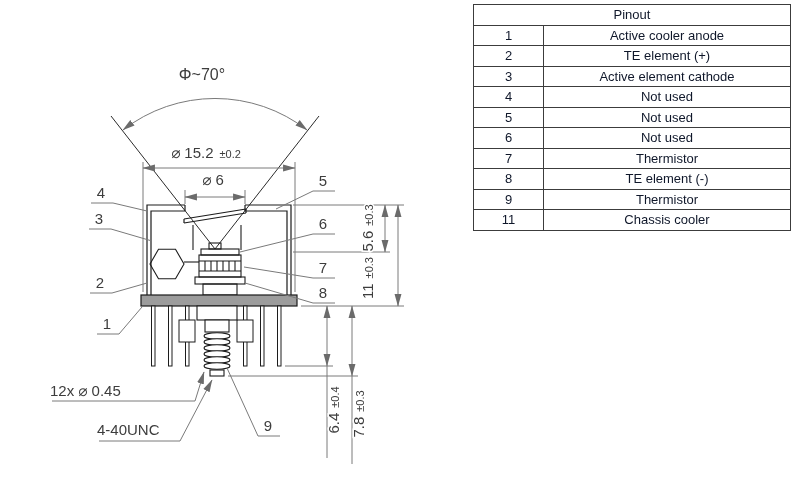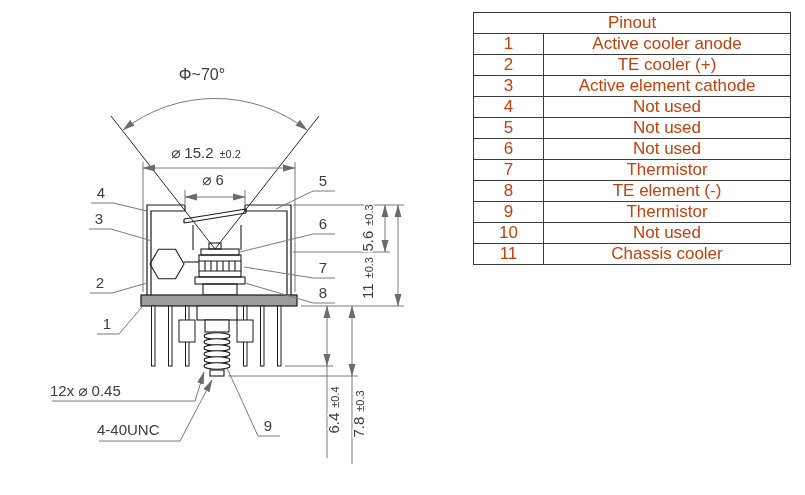--- a/index.html
+++ b/index.html
@@ -3,22 +3,22 @@
 <meta charset="utf-8">
 <style>
   html,body{margin:0;padding:0;background:#fff;}
   body{width:805px;height:495px;position:relative;font-family:"Liberation Sans","DejaVu Sans",sans-serif;}
   .canvas{position:absolute;inset:0;background:#fff;}
   svg text{fill:#3d3d3d;font-family:"Liberation Sans","DejaVu Sans",sans-serif;}
   .dim-text{font-size:15px;paint-order:stroke;stroke:#fff;stroke-width:3px;}
   .dim-tol{font-size:11px;}
   .callout-num{font-size:15px;}
   .angle-text{font-size:16px;}
-  .pinout{position:absolute;left:473px;top:12px;width:317px;border-collapse:collapse;table-layout:fixed;
-          font-size:17px;color:#c2410c;background:#fff;}
+  .pinout{position:absolute;left:473px;top:4px;width:317px;border-collapse:collapse;table-layout:fixed;
+          font-size:13px;color:#0f172a;background:#fff;}
   .pinout th,.pinout td{border:1px solid #3c3c3c;text-align:center;vertical-align:middle;
           height:20.5px;box-sizing:border-box;padding:0 4px;font-weight:400;overflow:hidden;white-space:nowrap;}
 </style>
 </head>
 <body>
 
 <div class="canvas">
 
   <svg width="470" height="495" viewBox="0 0 470 495">
     <defs>
@@ -178,21 +178,21 @@
         <th colspan="2">Pinout</th>
       </tr>
     </thead>
     <tbody>
         <tr>
           <td>1</td>
           <td>Active cooler anode</td>
         </tr>
         <tr>
           <td>2</td>
-          <td>TE cooler (+)</td>
+          <td>TE element (+)</td>
         </tr>
         <tr>
           <td>3</td>
           <td>Active element cathode</td>
         </tr>
         <tr>
           <td>4</td>
           <td>Not used</td>
         </tr>
         <tr>
@@ -209,23 +209,19 @@
         </tr>
         <tr>
           <td>8</td>
           <td>TE element (-)</td>
         </tr>
         <tr>
           <td>9</td>
           <td>Thermistor</td>
         </tr>
         <tr>
-          <td>10</td>
-          <td>Not used</td>
-        </tr>
-        <tr>
           <td>11</td>
           <td>Chassis cooler</td>
         </tr>
       </tbody>
   </table>
 
 </div>
 
 </body></html>

